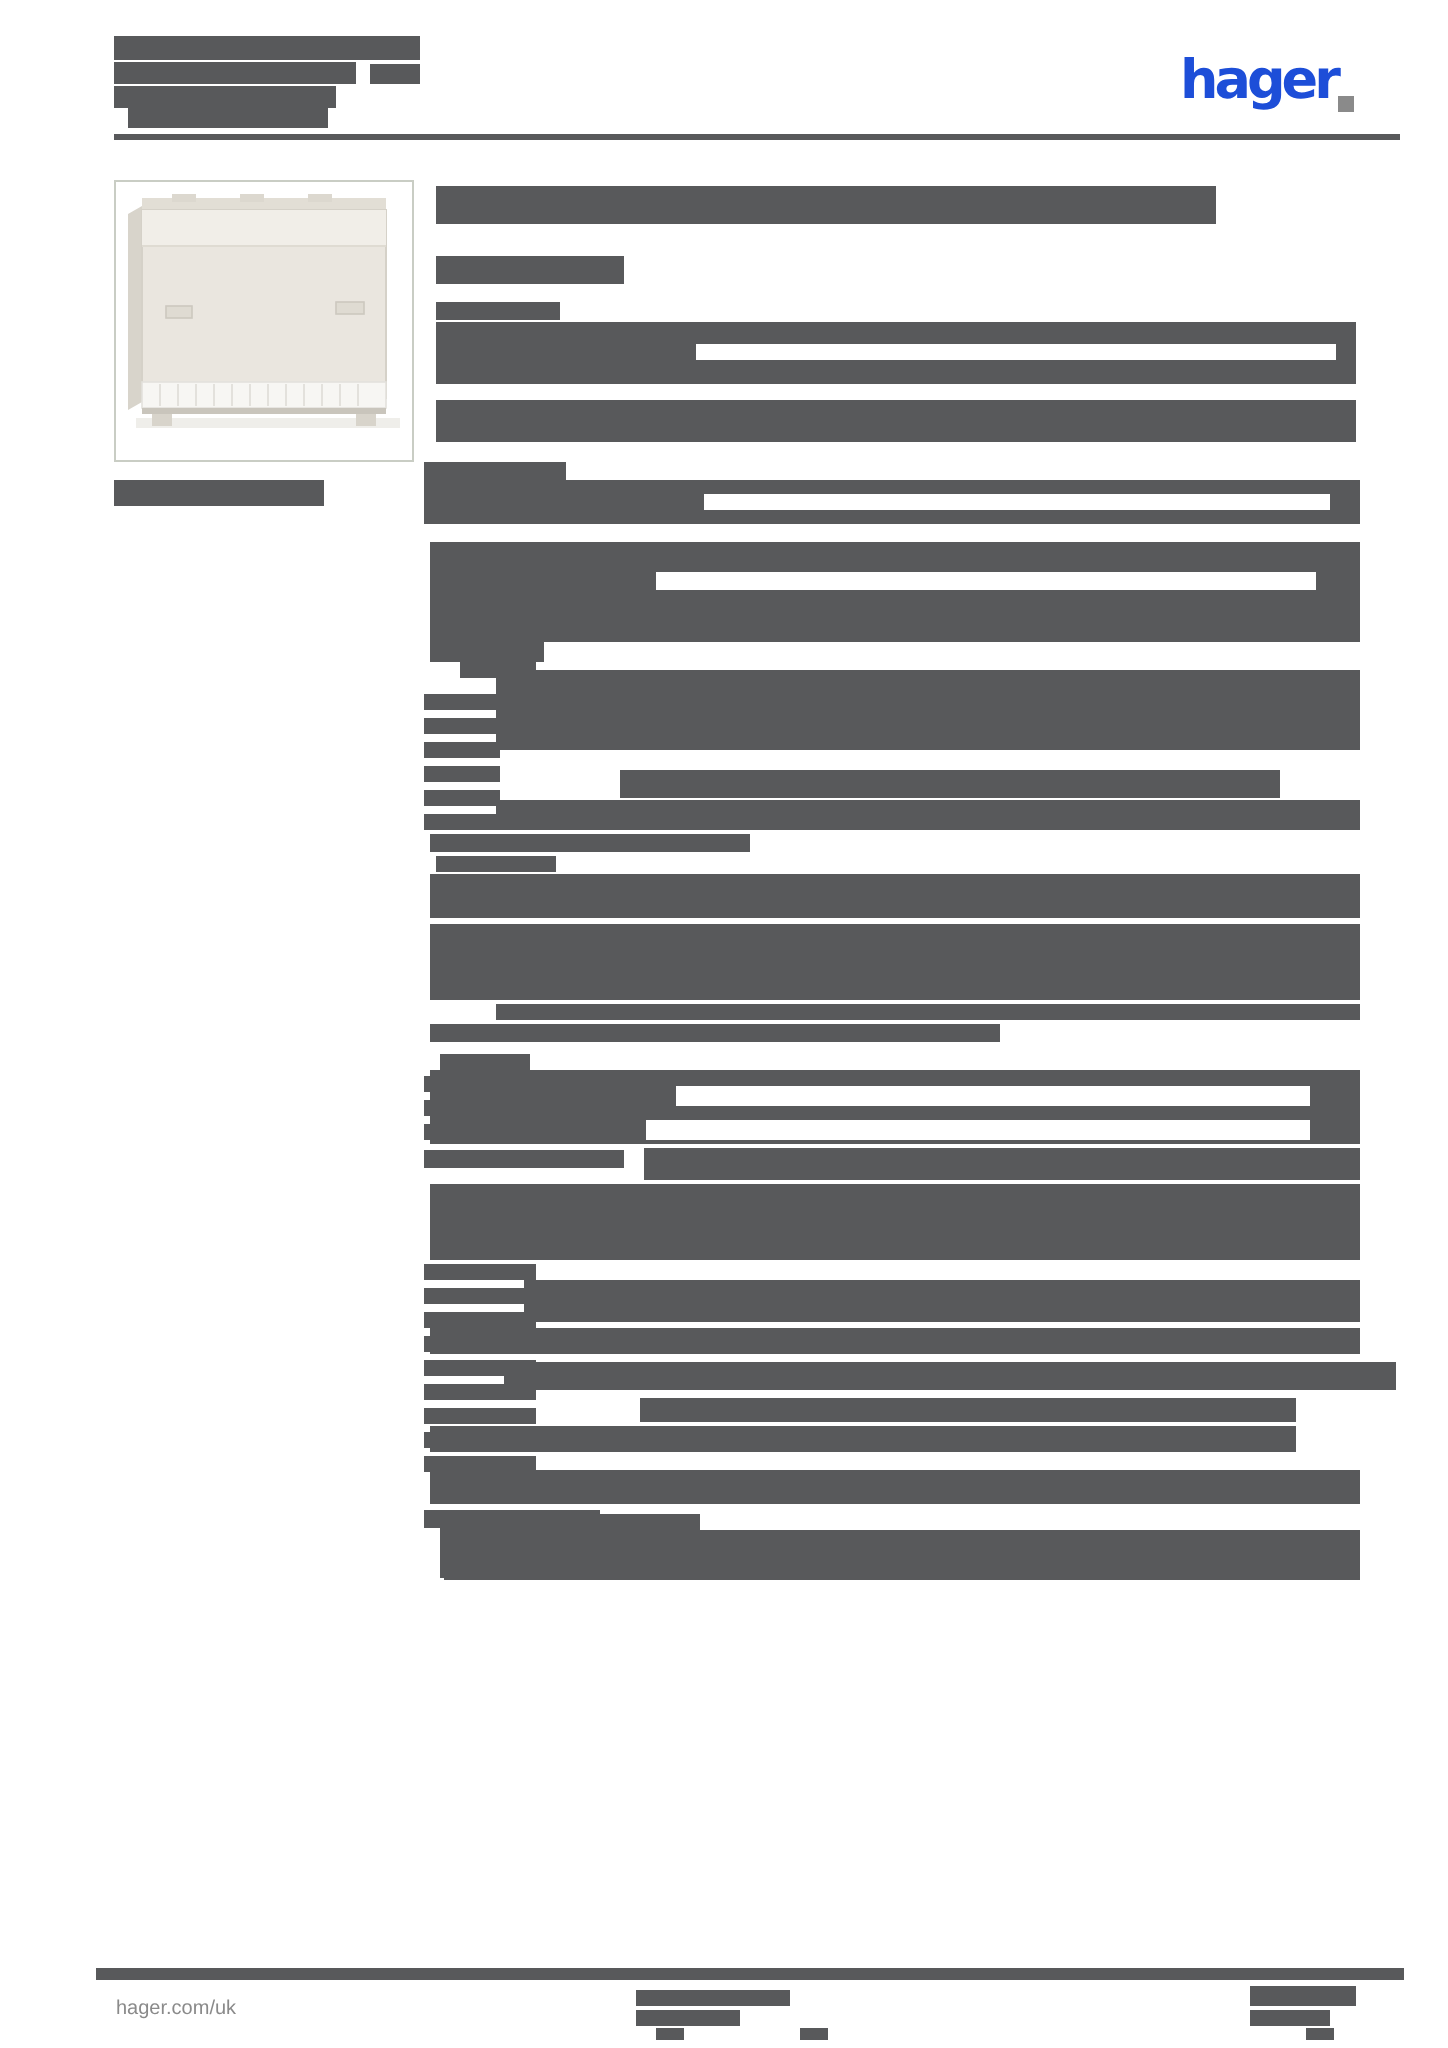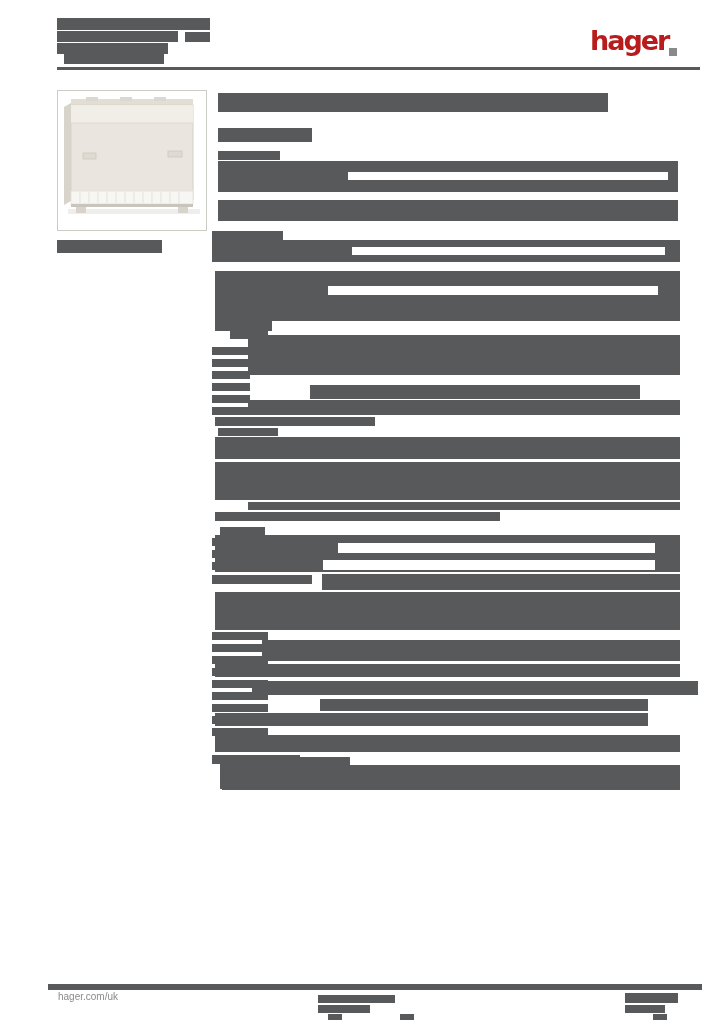--- a/index.html
+++ b/index.html
@@ -16,35 +16,35 @@
   .logo-mark{position:absolute;left:669px;top:48px;width:8px;height:8px;}
   .img-frame{
     position:absolute;left:57px;top:90px;width:148px;height:139px;
     border:1px solid #c9cdc4;background:#ffffff;
   }
   .caption-bar{position:absolute;left:57px;top:240px;width:105px;height:13px;}
   .header-rule{position:absolute;left:57px;top:67px;width:643px;height:3px;}
   .footer-rule{position:absolute;left:48px;top:984px;width:654px;height:6px;}
   .site-box{
     position:absolute;left:53px;top:991px;width:115px;height:26px;
-    background:#ffffff;display:flex;align-items:flex-start;
+    background:#ffffff;display:flex;align-items:center;
   }
   .site-link{
     font-size:10px;padding-left:5px;text-decoration:none;cursor:pointer;
     font-family:"Liberation Sans", sans-serif;
   }
 </style>
 </head>
 <body>
 
 <div class="page">
 
   <div class="header-rule" style="background: rgb(88, 89, 91);"></div>
 
-  <div class="logo" style="color: #b91c1c;">hager</div>
+  <div class="logo" style="color: #1d4ed8;">hager</div>
   <div class="logo-mark" style="background: rgb(138, 138, 138);"></div>
 
   <div class="img-frame" style="border-color: rgb(201, 205, 196);">
     <svg width="148" height="139" viewBox="0 0 148 139">
 
       <rect x="10" y="118" width="132" height="5" fill="#efeeea"></rect>
 
       <polygon points="6,16 13,12 13,110 6,114" fill="#d8d4cb"></polygon>
 
       <rect x="13" y="8" width="122" height="7" fill="#e2ded5"></rect>

